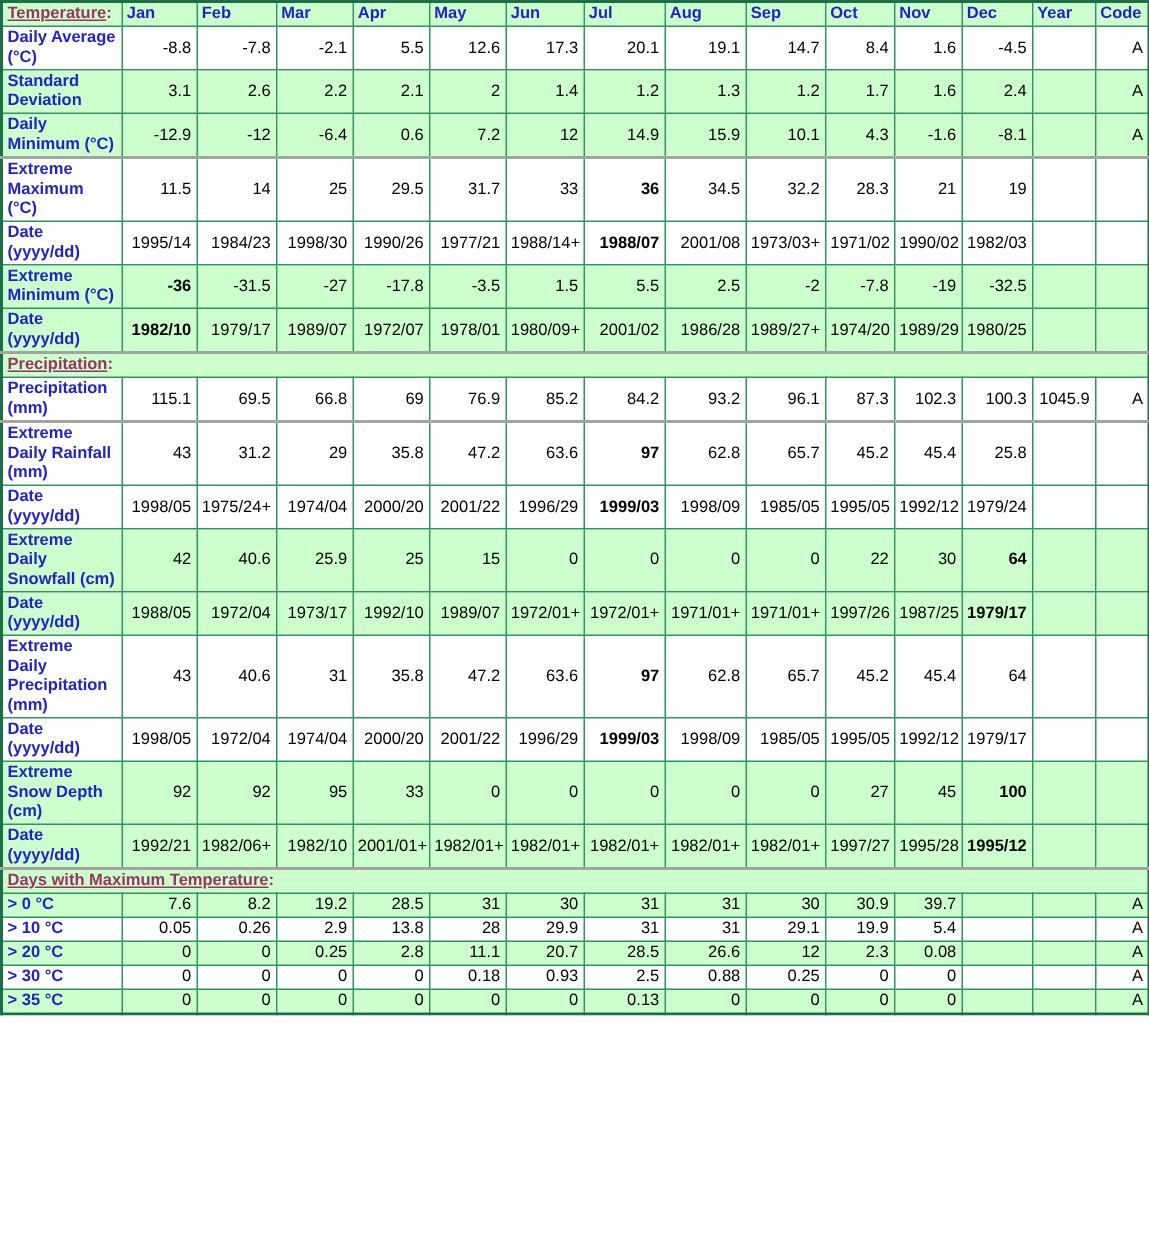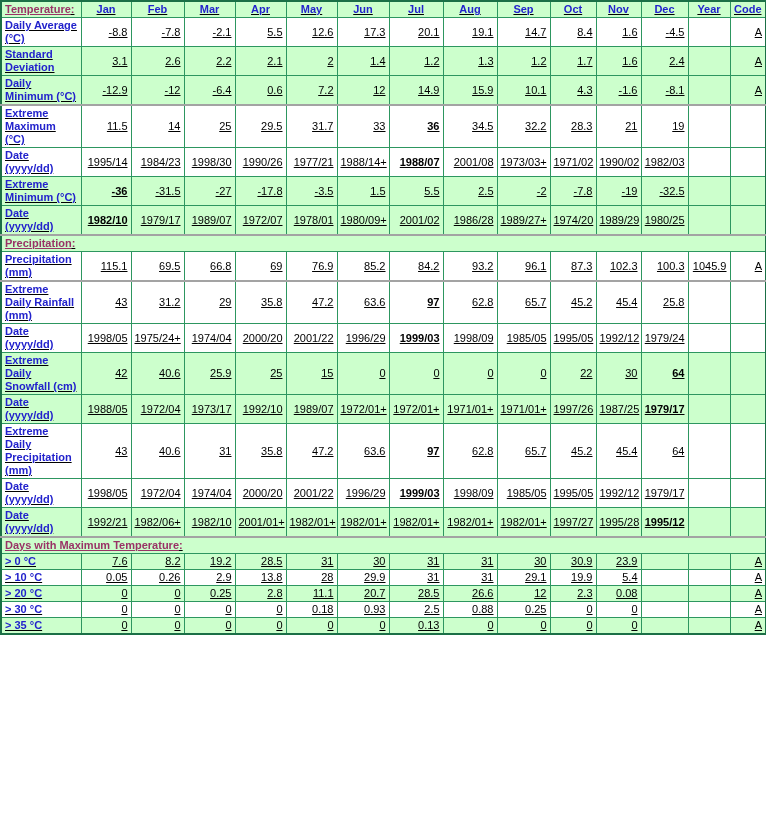--- a/index.html
+++ b/index.html
@@ -1,16 +1,16 @@
 <!DOCTYPE html>
 <html><head>
 <meta charset="utf-8">
 <style>
   html,body { margin:0; padding:0; background:#ffffff; }
-  .wrap { width:618px;text-decoration:underline; }
+  .wrap { width:618px; }
   table.climate {
     border-collapse:collapse;
     table-layout:fixed;
     width:766px;
     font-family:"Liberation Sans", sans-serif;
     font-size:11px;
     color:#000000;
     border:2px solid #1b6f46;
   }
   table.climate td {
@@ -25,21 +25,20 @@
   tr.shade-w td { background:#ffffff; }
   td.label-cell {
     color:#2222cc;
     font-weight:bold;
     text-align:left;
     padding:1px 2px 1px 3px;
   }
   td.col-hdr {
     color:#2222cc;
     font-weight:bold;
-    text-align:center;
     padding:2px 1px;
   }
   td.num { text-align:right; white-space:nowrap; padding:1px 4px 1px 1px; }
   td.num.bold { font-weight:bold; }
   td.section-title { padding:2px 3px; }
   .section-title .t {
     color:#993366;
     font-weight:bold;
     text-decoration:underline;
     cursor:pointer;
@@ -321,20 +320,37 @@
           <td class="num bold">1999/03</td>
           <td class="num">1998/09</td>
           <td class="num">1985/05</td>
           <td class="num">1995/05</td>
           <td class="num">1992/12</td>
           <td class="num">1979/17</td>
           <td class="num"></td>
           <td class="num"></td>
         </tr>
         <tr class="shade-g">
+          <td class="label-cell">Extreme Snow Depth (cm)</td>
+          <td class="num">92</td>
+          <td class="num">92</td>
+          <td class="num">95</td>
+          <td class="num">33</td>
+          <td class="num">0</td>
+          <td class="num">0</td>
+          <td class="num">0</td>
+          <td class="num">0</td>
+          <td class="num">0</td>
+          <td class="num">27</td>
+          <td class="num">45</td>
+          <td class="num bold">100</td>
+          <td class="num"></td>
+          <td class="num"></td>
+        </tr>
+        <tr class="shade-g">
           <td class="label-cell">Date (yyyy/dd)</td>
           <td class="num">1992/21</td>
           <td class="num">1982/06+</td>
           <td class="num">1982/10</td>
           <td class="num">2001/01+</td>
           <td class="num">1982/01+</td>
           <td class="num">1982/01+</td>
           <td class="num">1982/01+</td>
           <td class="num">1982/01+</td>
           <td class="num">1982/01+</td>
@@ -352,21 +368,21 @@
           <td class="num">7.6</td>
           <td class="num">8.2</td>
           <td class="num">19.2</td>
           <td class="num">28.5</td>
           <td class="num">31</td>
           <td class="num">30</td>
           <td class="num">31</td>
           <td class="num">31</td>
           <td class="num">30</td>
           <td class="num">30.9</td>
-          <td class="num">23.9</td>
+          <td class="num">39.7</td>
           <td class="num"></td>
           <td class="num"></td>
           <td class="num">A</td>
         </tr>
         <tr class="shade-w">
           <td class="label-cell">&gt; 10 °C</td>
           <td class="num">0.05</td>
           <td class="num">0.26</td>
           <td class="num">2.9</td>
           <td class="num">13.8</td>

